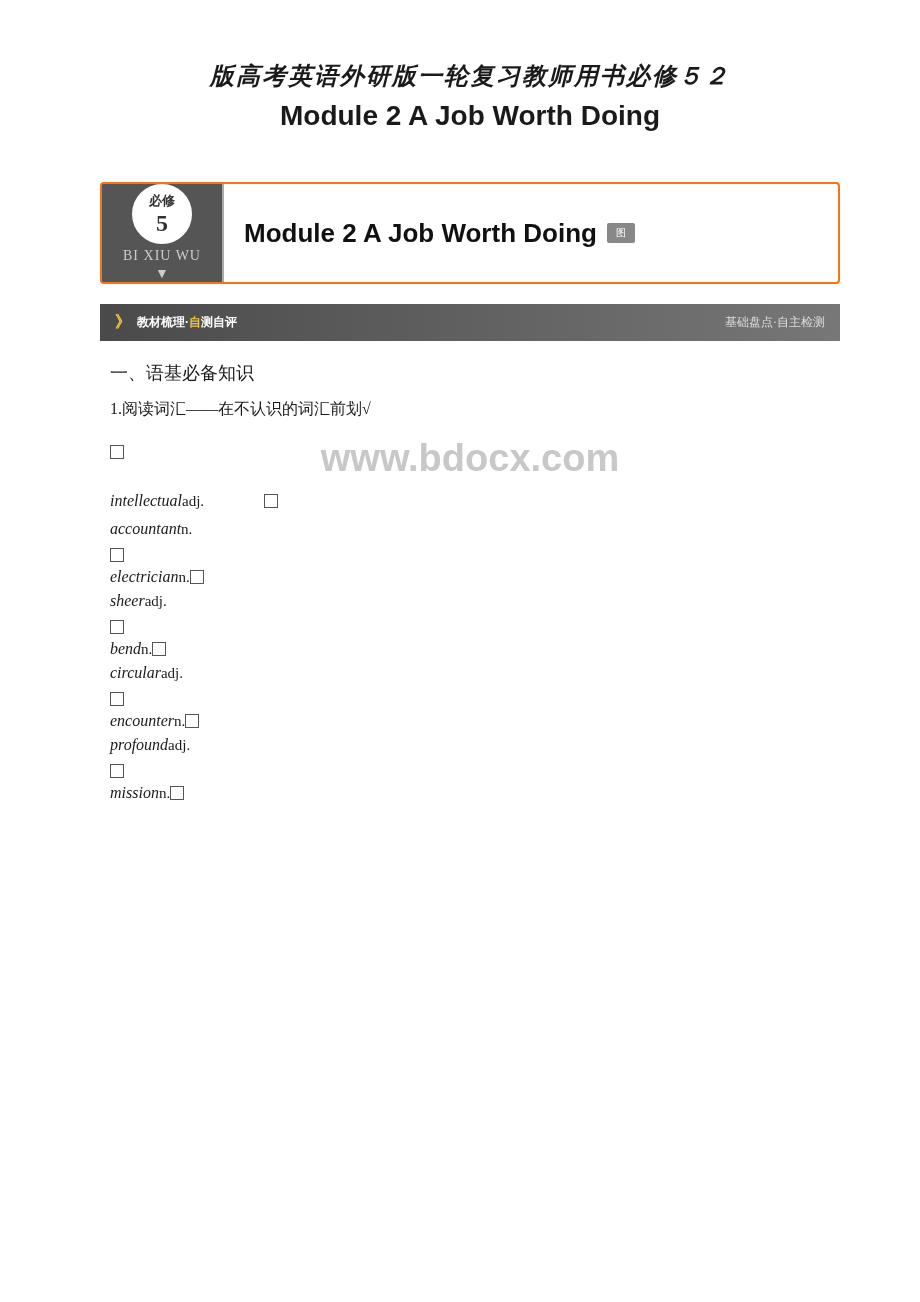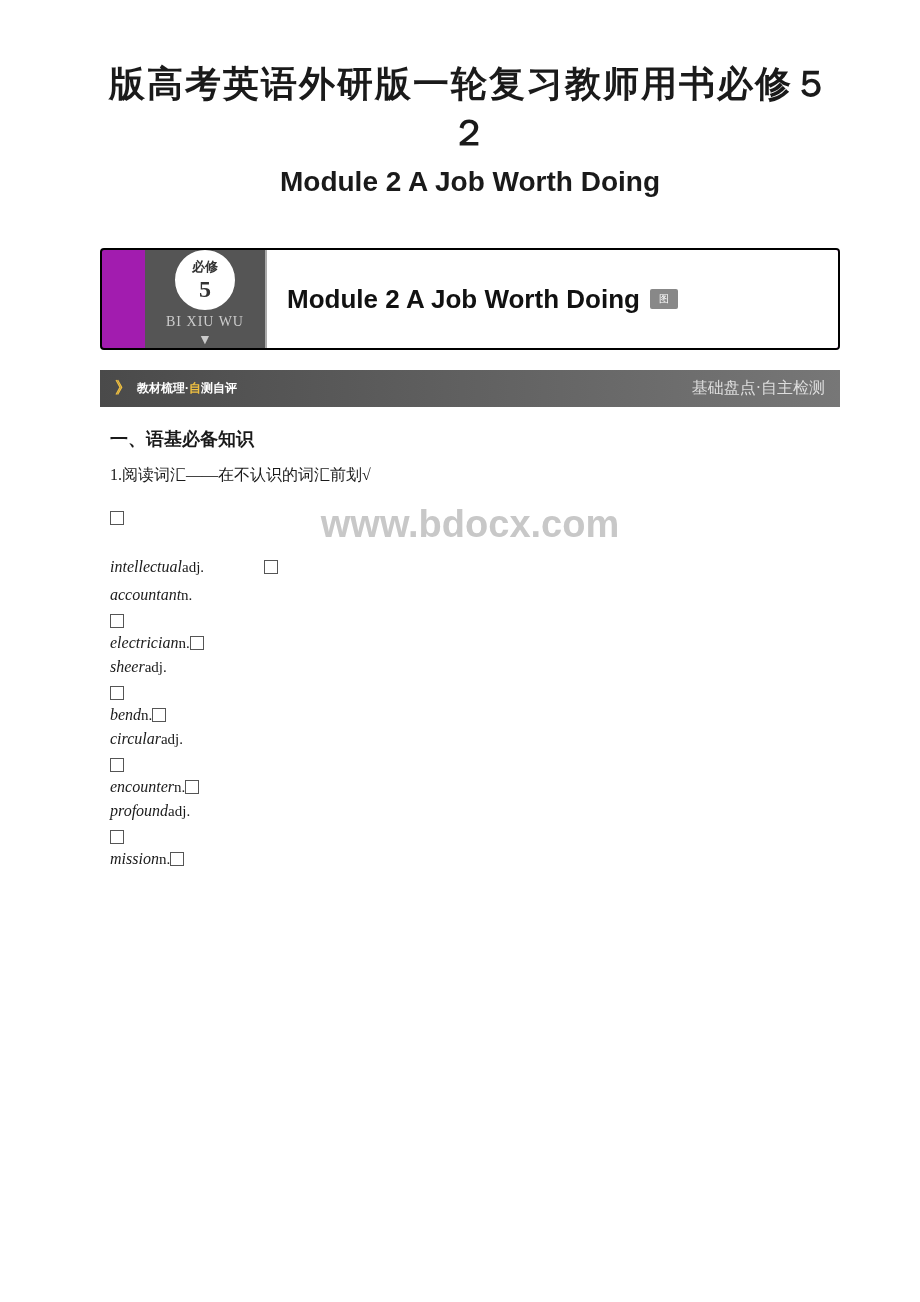--- a/index.html
+++ b/index.html
@@ -16,43 +16,43 @@
       color: #1a1a1a;
       padding: 60px 80px 60px 100px;
     }
 
     .page-title-section {
       text-align: center;
       margin-bottom: 50px;
     }
 
     .page-title-line1 {
-      font-size: 36px;
+      font-size: 24px;
       font-weight: bold;
       letter-spacing: 2px;
       margin-bottom: 8px;
       font-family: "SimHei", "黑体", sans-serif;
+      font-style: italic;
     }
 
     .page-title-line2 {
       font-size: 28px;
       font-weight: bold;
       font-family: Arial, sans-serif;
     }
 
     
     .module-card {
-      border: 2px solid #000000;
+      border: 2px solid #f97316;
       border-radius: 4px;
       margin-bottom: 20px;
       display: flex;
       align-items: stretch;
       overflow: hidden;
       background: #a21caf;
-      padding-left: 43px;
     }
 
     .module-badge {
       background: #555;
       width: 120px;
       min-height: 80px;
       display: flex;
       flex-direction: column;
       align-items: center;
       justify-content: center;
@@ -155,31 +155,31 @@
       font-family: "SimHei", sans-serif;
       font-weight: bold;
     }
 
     .banner-text .highlight {
       color: #f0c040;
     }
 
     .banner-right {
       color: #ddd;
-      font-size: 16px;
+      font-size: 12px;
     }
 
     
     .content-area {
       padding: 0 10px;
     }
 
     .section-heading {
       font-size: 18px;
-      font-weight: bold;
+      font-weight: normal;
       margin-bottom: 14px;
       font-family: "SimHei", "黑体", sans-serif;
     }
 
     .sub-heading {
       font-size: 17px;
       font-weight: bold;
       margin-bottom: 12px;
       font-family: "SimHei", sans-serif;
     }

